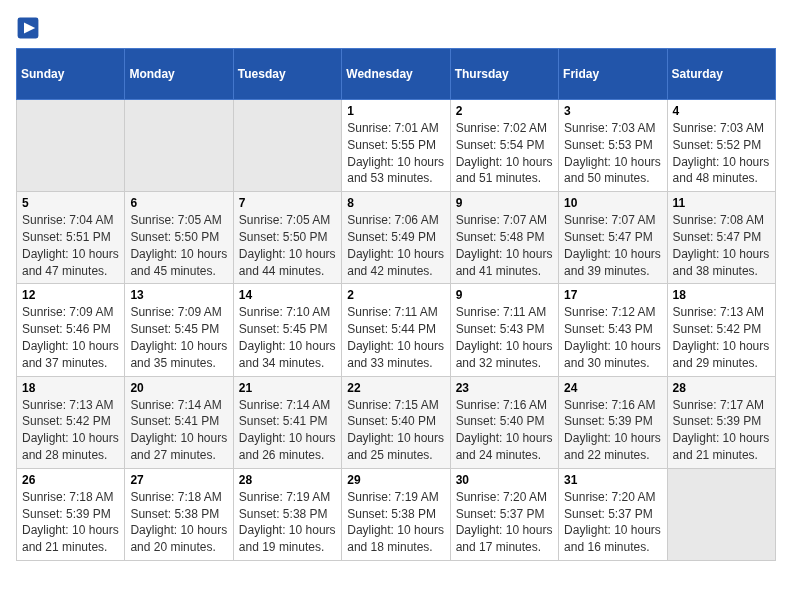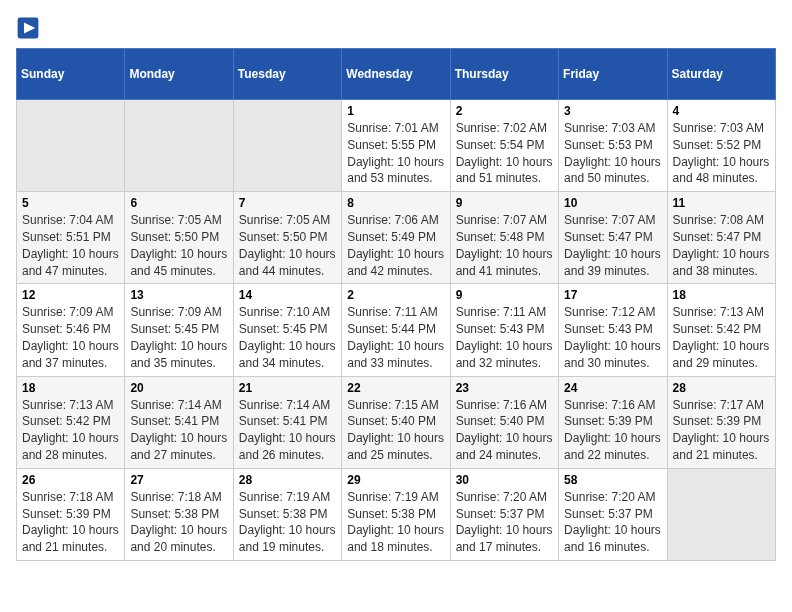--- a/index.html
+++ b/index.html
@@ -243,19 +243,19 @@
         </td>
         <td>
           <span class="day-number">29</span>
           <div class="day-info">Sunrise: 7:19 AM<br>Sunset: 5:38 PM<br>Daylight: 10 hours and 18 minutes.</div>
         </td>
         <td>
           <span class="day-number">30</span>
           <div class="day-info">Sunrise: 7:20 AM<br>Sunset: 5:37 PM<br>Daylight: 10 hours and 17 minutes.</div>
         </td>
         <td>
-          <span class="day-number">58</span>
+          <span class="day-number">31</span>
           <div class="day-info">Sunrise: 7:20 AM<br>Sunset: 5:37 PM<br>Daylight: 10 hours and 16 minutes.</div>
         </td>
         <td class="empty-cell"></td>
       </tr>
     </tbody>
 </table>
 
 </body></html>

